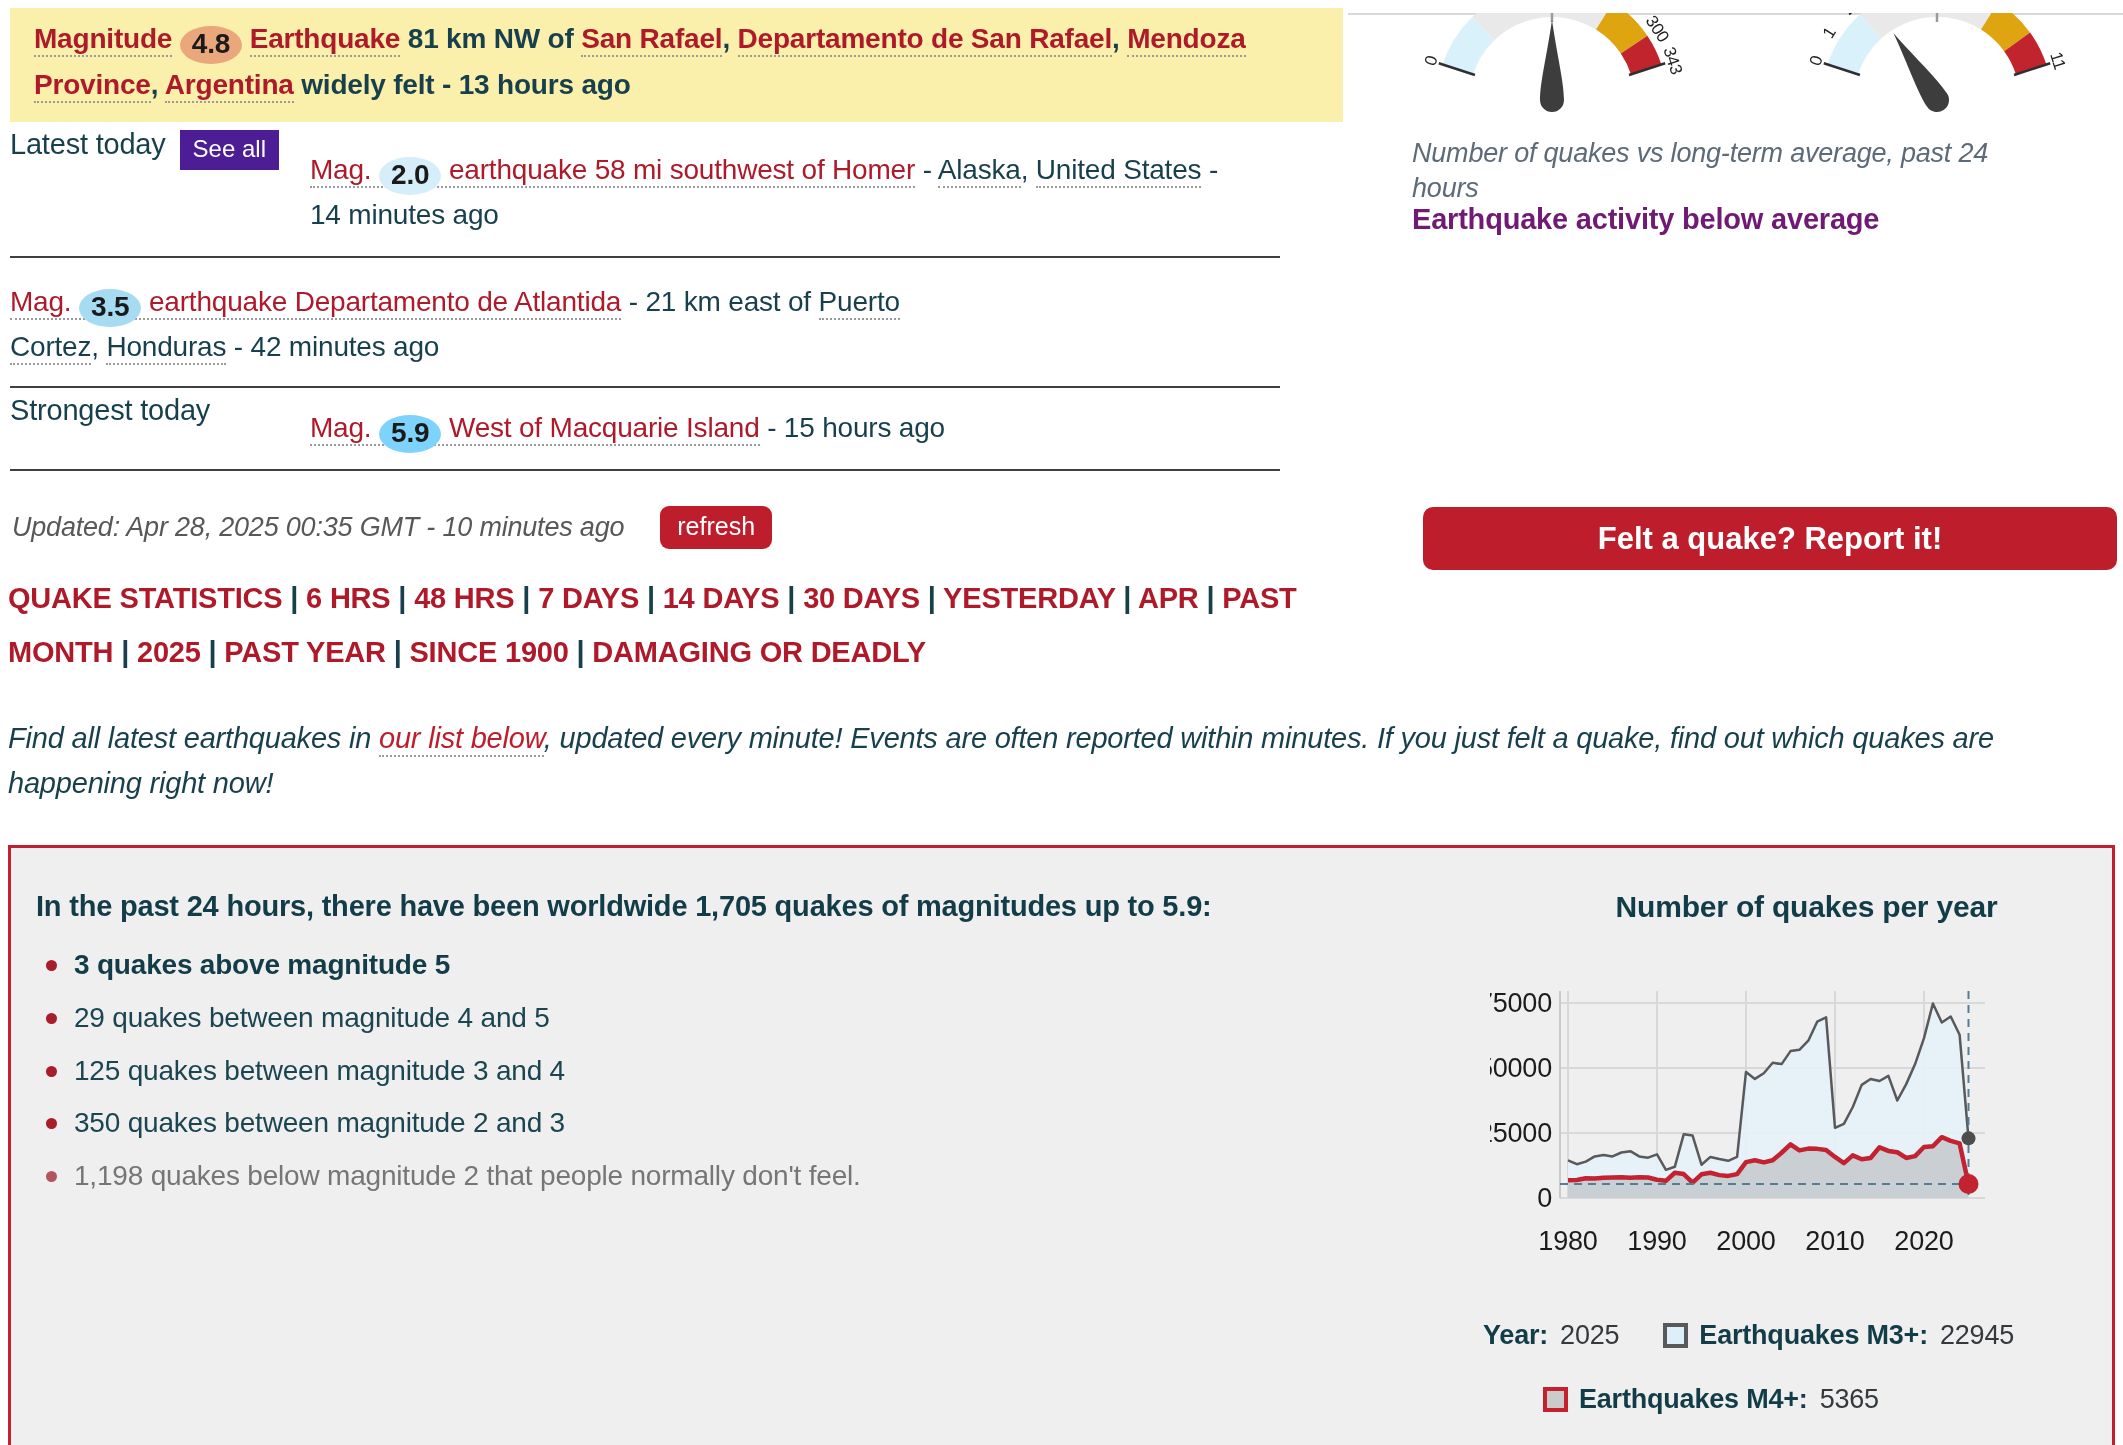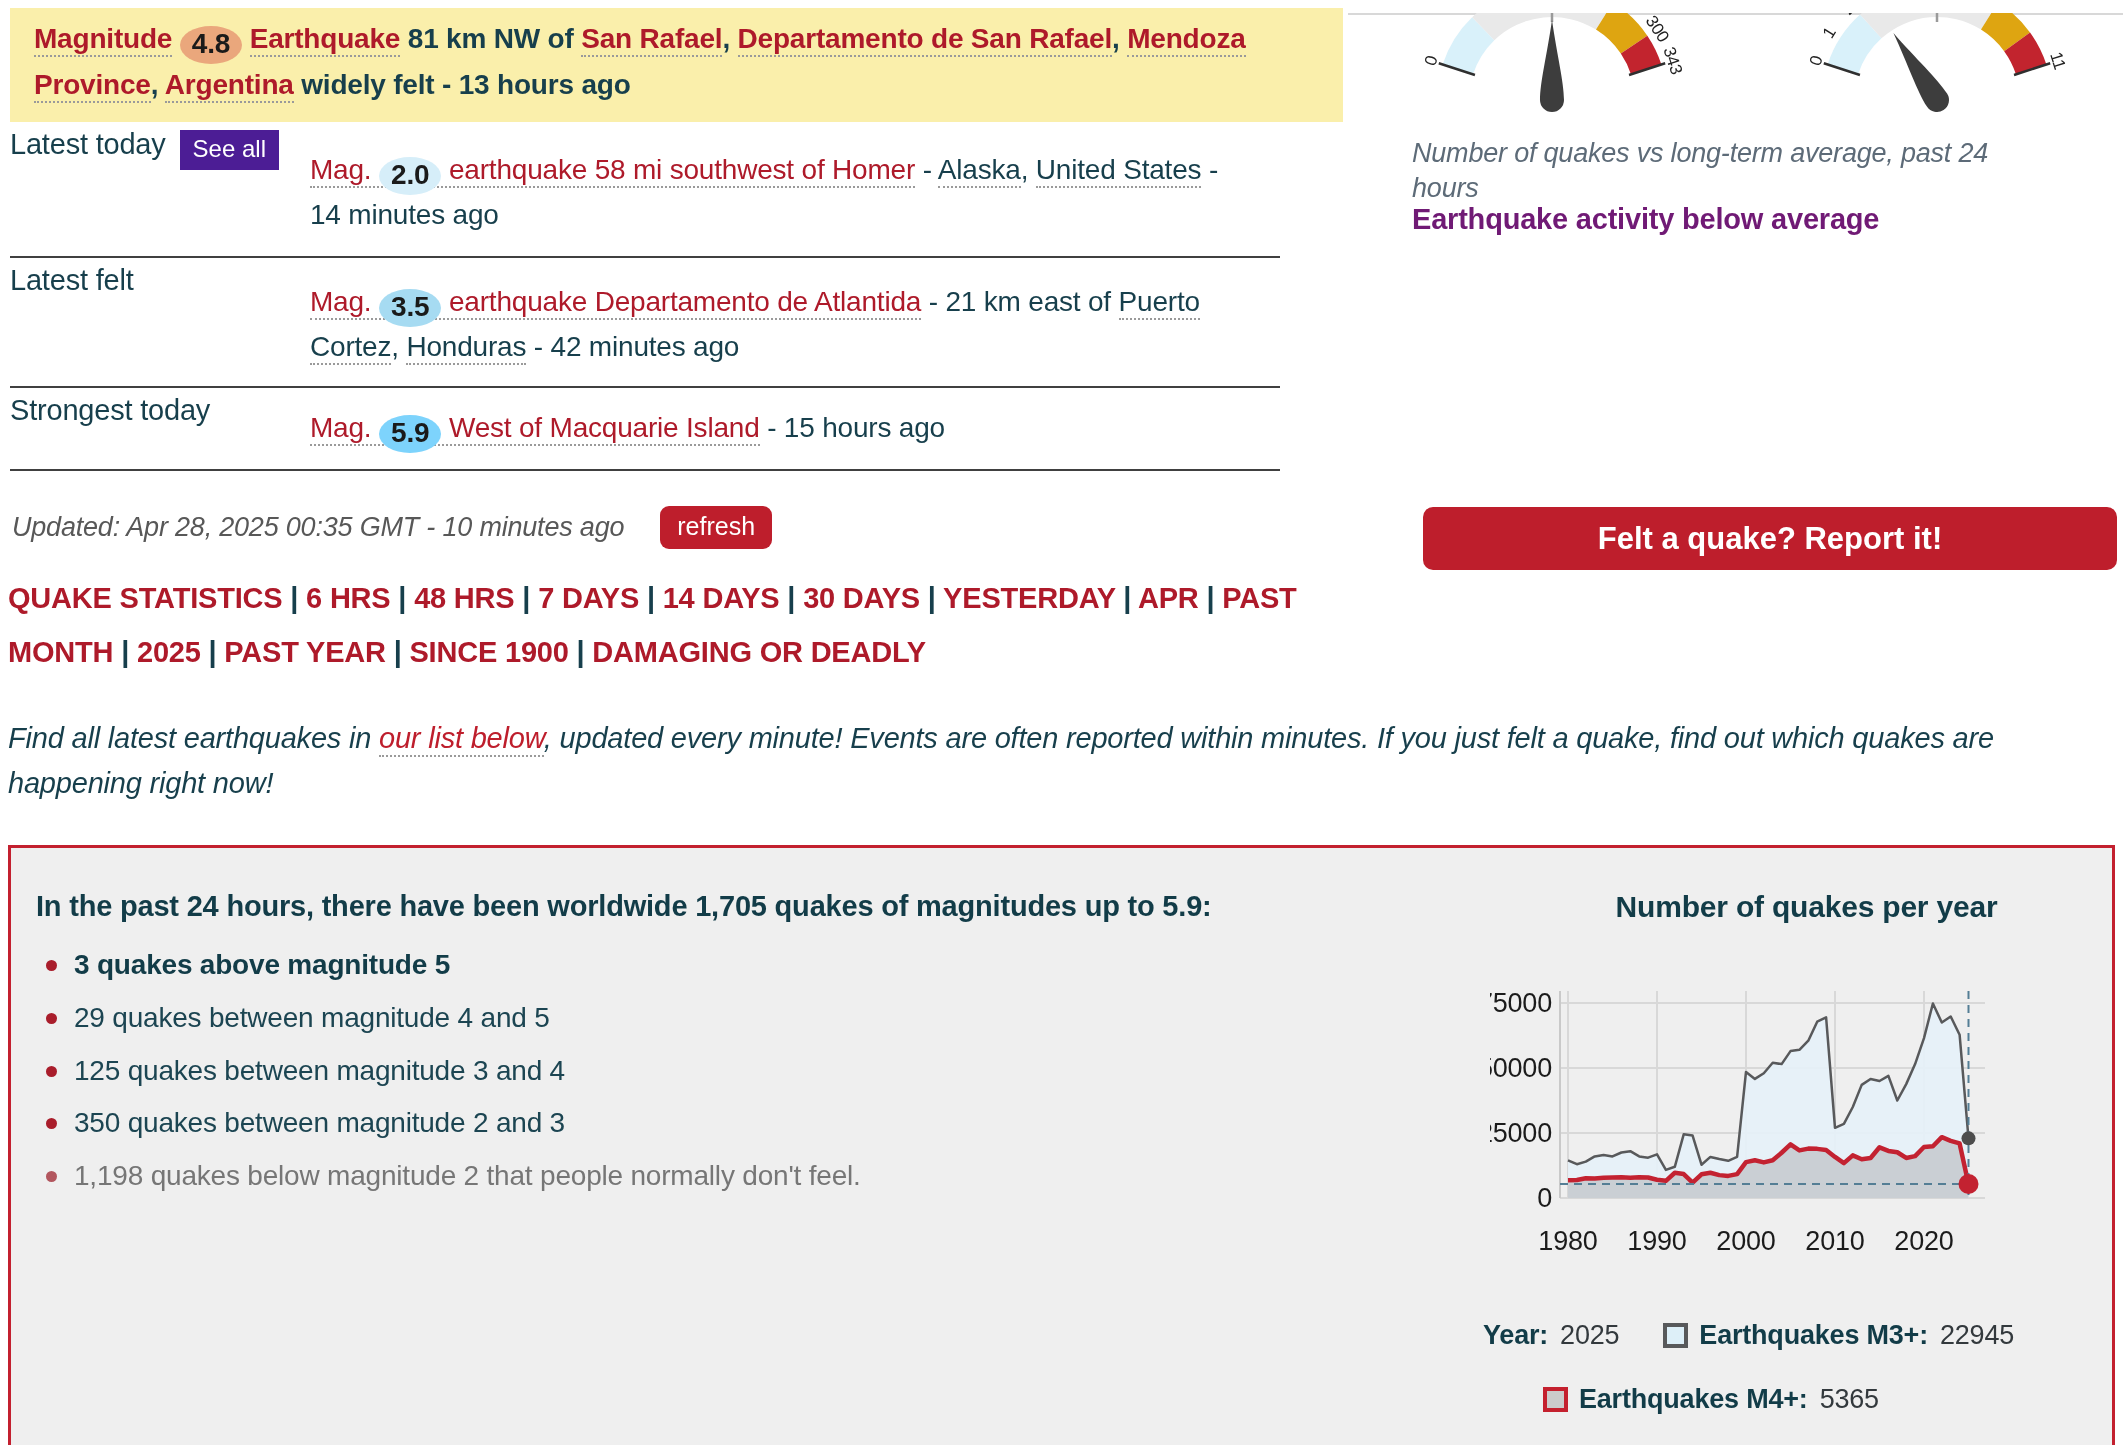--- a/index.html
+++ b/index.html
@@ -100,23 +100,20 @@
 
   <div class="rows" id="rows">
       <div class="row">
         <div class="row-left">
           <span class="row-label">Latest today</span>
           <button class="see-all-btn">See all</button>
         </div>
         <div class="row-content r1"><a class="red-dotted"><span>Mag. </span><span class="badge" style="background: rgb(214, 238, 249);">2.0</span><span> earthquake 58 mi southwest of Homer</span></a><span> - </span><a class="teal-dotted">Alaska</a><span>, </span><a class="teal-dotted">United States</a><span> - 14 minutes ago</span></div>
       </div>
       <div class="row">
-        <div class="row-left">
-          <span class="row-label">Latest felt</span>
-        </div>
         <div class="row-content r2"><a class="red-dotted"><span>Mag. </span><span class="badge" style="background: rgb(166, 219, 242);">3.5</span><span> earthquake Departamento de Atlantida</span></a><span> - 21 km east of </span><a class="teal-dotted">Puerto Cortez</a><span>, </span><a class="teal-dotted">Honduras</a><span> - 42 minutes ago</span></div>
       </div>
       <div class="row">
         <div class="row-left">
           <span class="row-label">Strongest today</span>
         </div>
         <div class="row-content r3"><a class="red-dotted"><span>Mag. </span><span class="badge" style="background: #7dd3fc;">5.9</span><span> West of Macquarie Island</span></a><span> - 15 hours ago</span></div>
       </div>
     </div>
 

